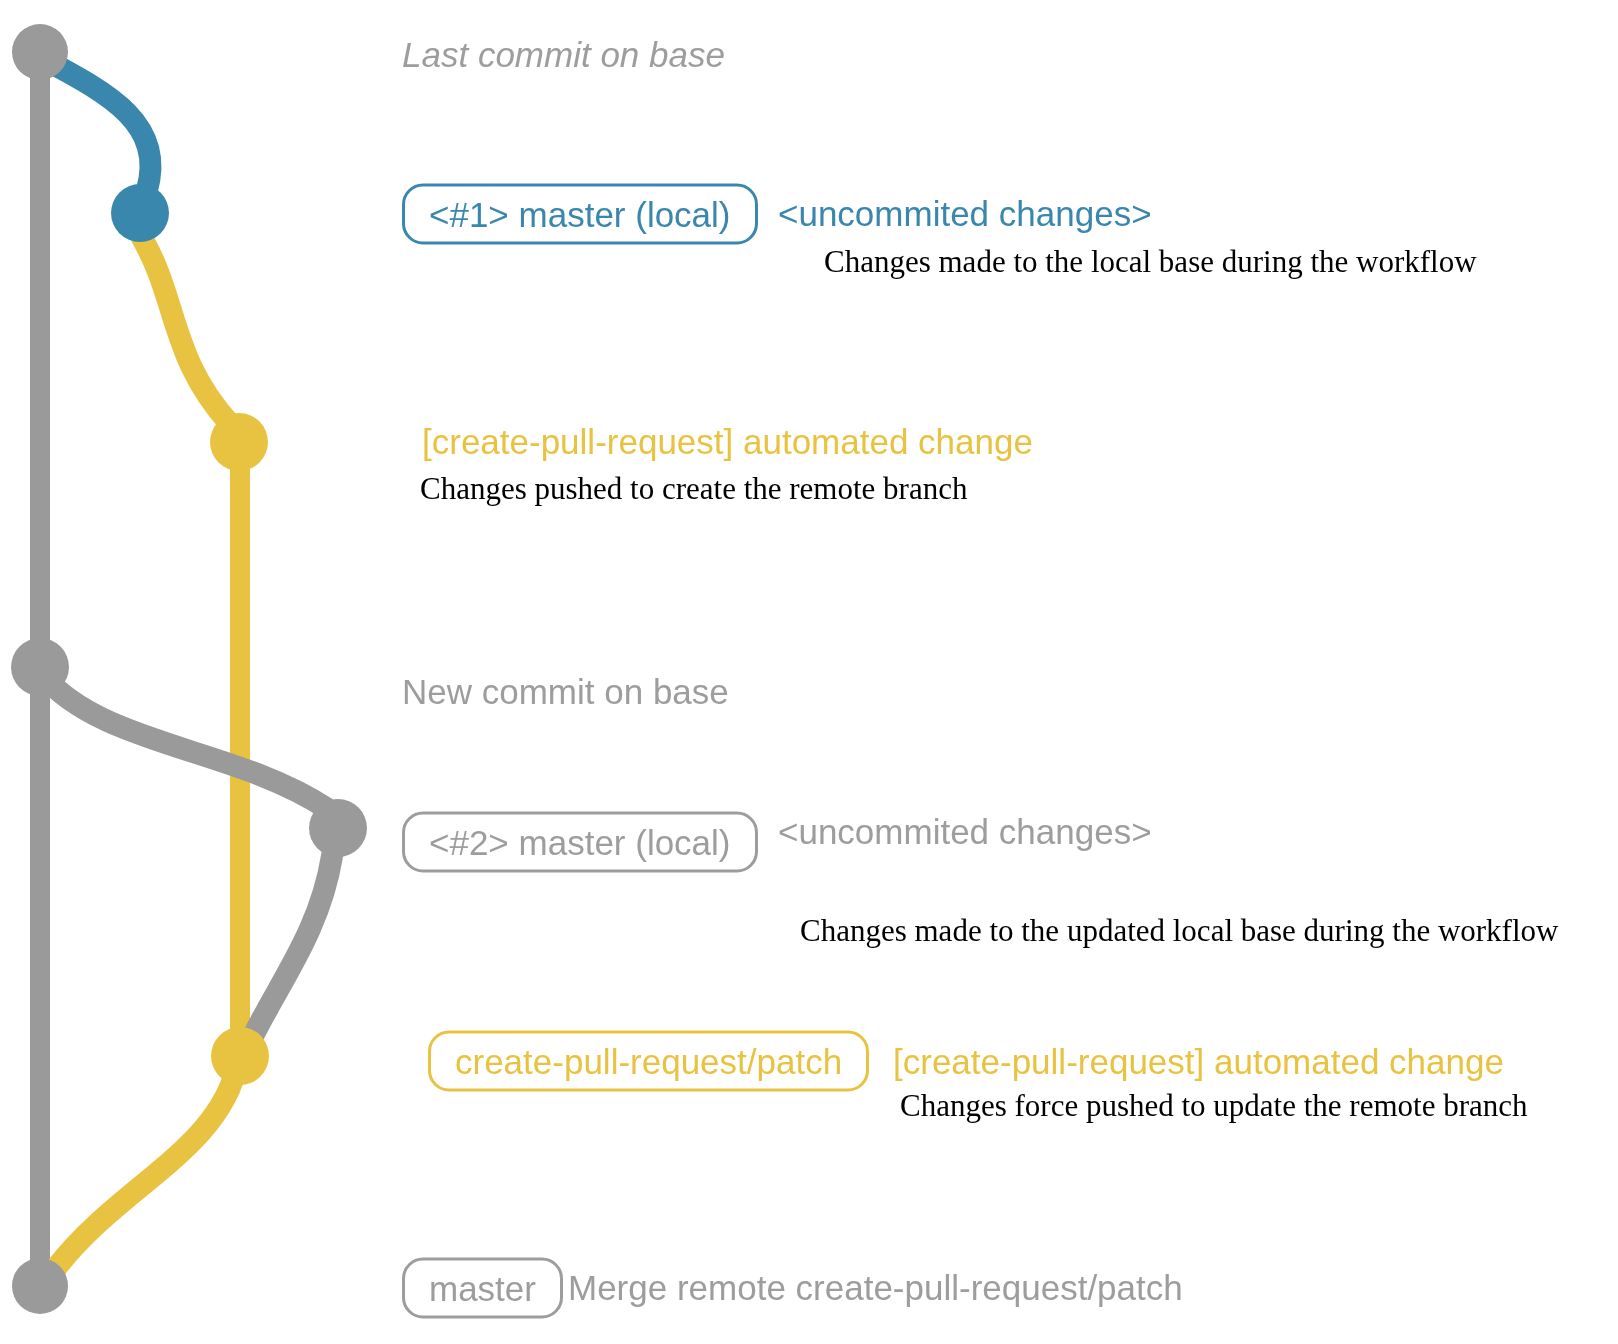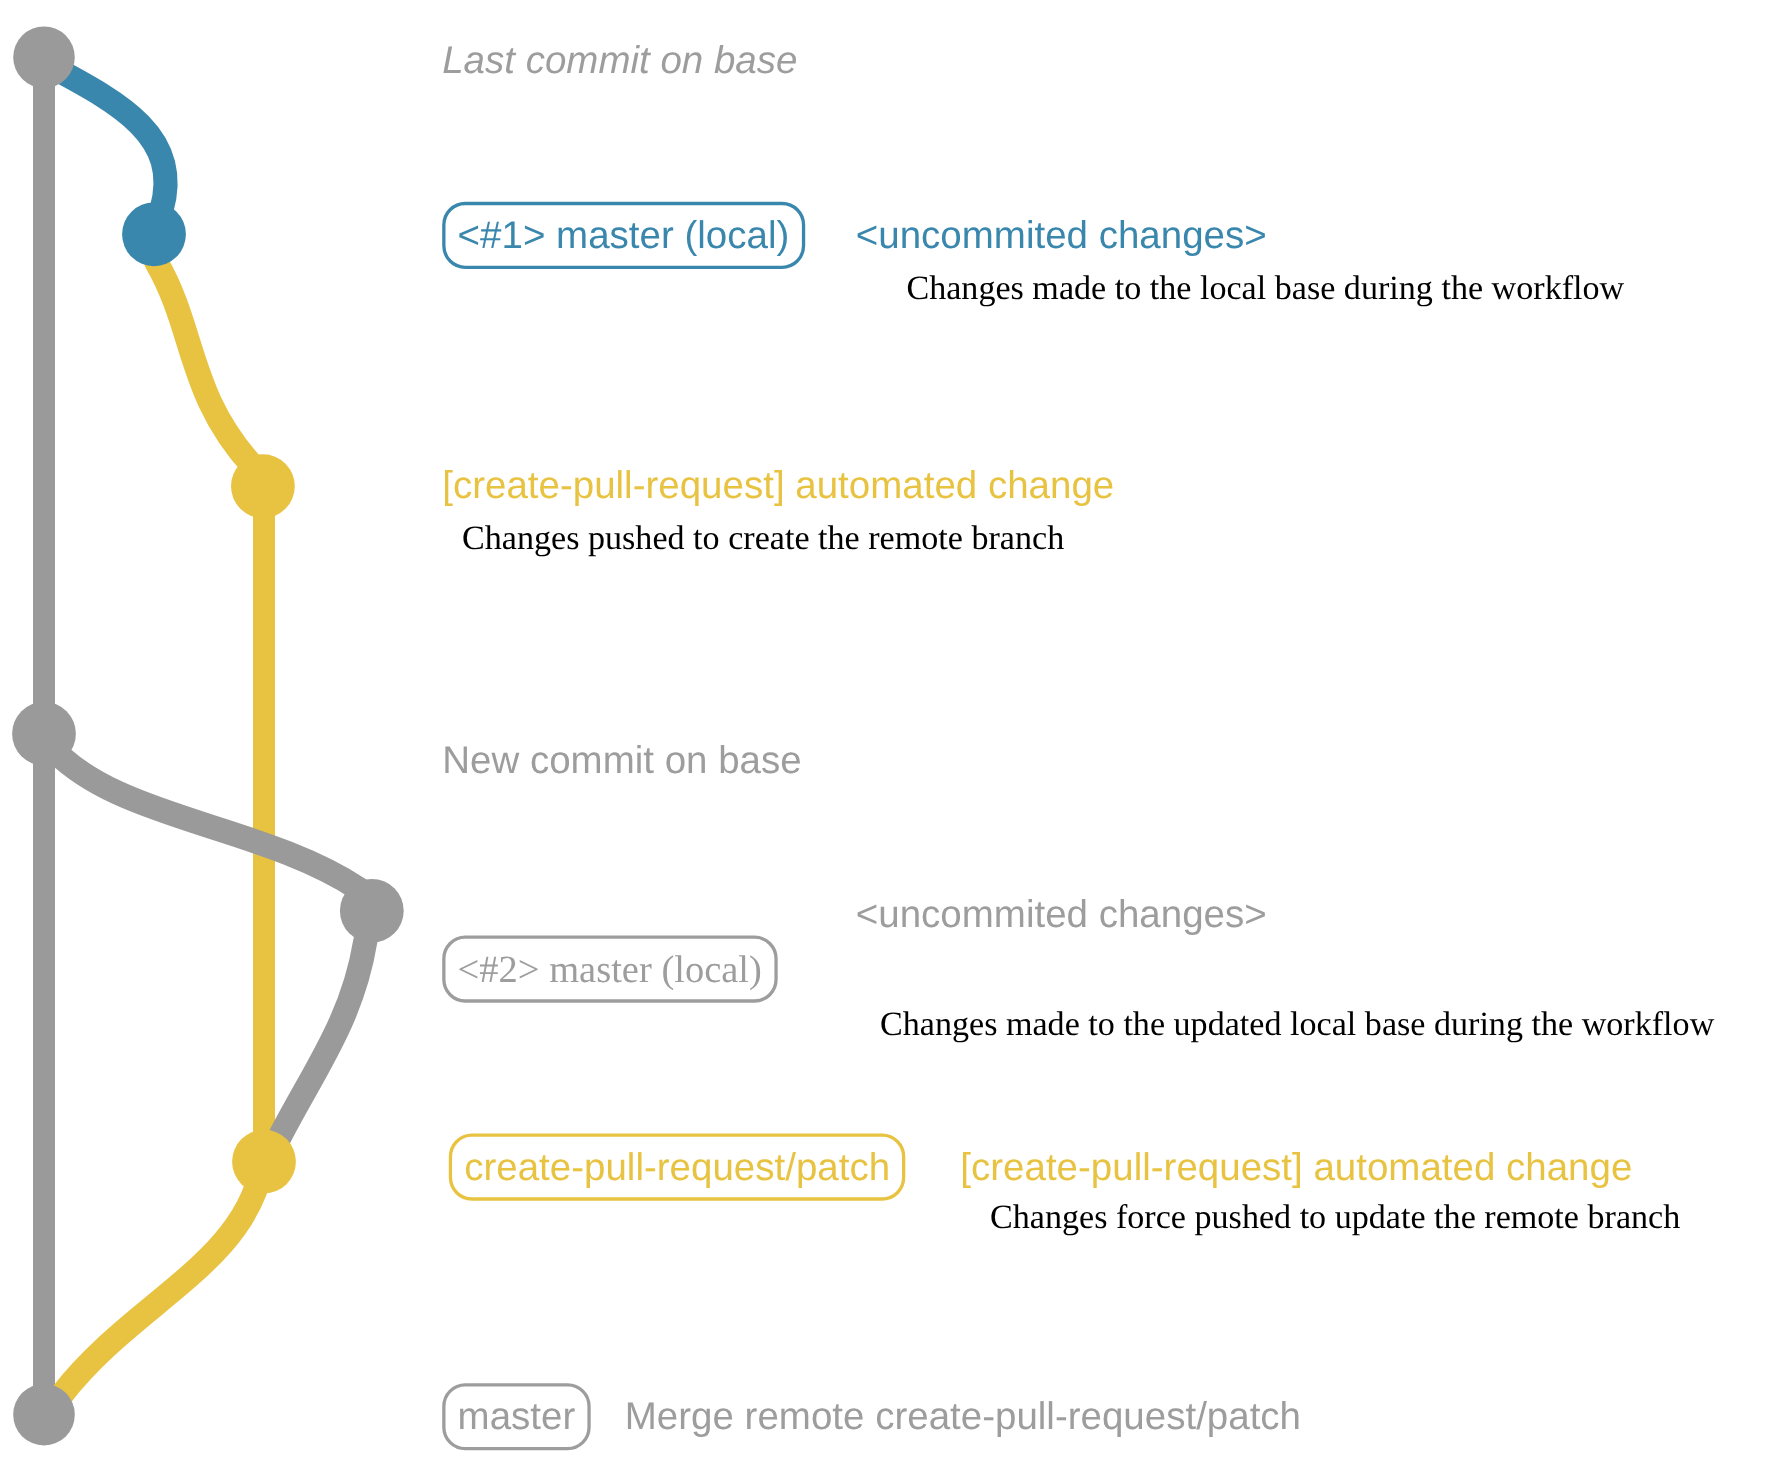--- a/index.html
+++ b/index.html
@@ -17,24 +17,24 @@
   .edge-gray{stroke:var(--gray);}
   .edge-blue{stroke:var(--blue);}
   .edge-yellow{stroke:var(--yellow);}
   .node-gray{fill:var(--gray);}
   .node-blue{fill:var(--blue);}
   .node-yellow{fill:var(--yellow);}
   .abs{position:absolute;transform:translateY(-50%);white-space:nowrap;}
   .sans{font-size:35px;}
   .serif{font-family:"Liberation Serif", serif;font-size:31px;color:var(--ink);}
   .c-blue{color:var(--blue);}
-  .c-yellow{color:var(--yellow);}
+  .c-yellow{color:var(--yellow);margin-left:20px;}
   .c-gray{color:var(--text_gray);}
   .ref-box{
-    display:inline-flex;align-items:center;height:61px;padding:0 11px;
+    display:inline-flex;align-items:center;height:61px;padding:0 24px;
     border:3px solid currentColor;border-radius:21px;font-size:35px;
   }
 </style>
 </head>
 <body>
 
 <svg class="graph" width="1618" height="1344" viewBox="0 0 1618 1344">
 
   <path class="edge edge-gray" stroke-width="20" d="M 40 52 L 40 1286"></path>
 
@@ -65,21 +65,21 @@
   <span class="ref-box c-blue">&lt;#1&gt; master (local)</span>
 </div>
 <div class="abs sans c-blue" style="left:778px;top:214px;">&lt;uncommited changes&gt;</div>
 <div class="abs serif" style="left:824px;top:262px;">Changes made to the local base during the workflow</div>
 
 <div class="abs sans c-yellow" style="left:402px;top:442px;">[create-pull-request] automated change</div>
 <div class="abs serif" style="left:420px;top:489px;">Changes pushed to create the remote branch</div>
 
 <div class="abs sans c-gray" style="left:402px;top:670px;margin-top:22px;">New commit on base</div>
 
-<div class="abs" style="left:402px;top:881px;font-family:Liberation Serif, serif;">
+<div class="abs" style="left:402px;top:842px;">
   <span class="ref-box c-gray">&lt;#2&gt; master (local)</span>
 </div>
 <div class="abs sans c-gray" style="left:778px;top:832px;">&lt;uncommited changes&gt;</div>
 <div class="abs serif" style="left:788px;top:931px;margin-left:12px;">Changes made to the updated local base during the workflow</div>
 
 <div class="abs" style="left:408px;top:1061px;text-decoration:underline;">
   <span class="ref-box c-yellow">create-pull-request/patch</span>
 </div>
 <div class="abs sans c-yellow" style="left:873px;top:1062px;">[create-pull-request] automated change</div>
 <div class="abs serif" style="left:900px;top:1106px;">Changes force pushed to update the remote branch</div>

